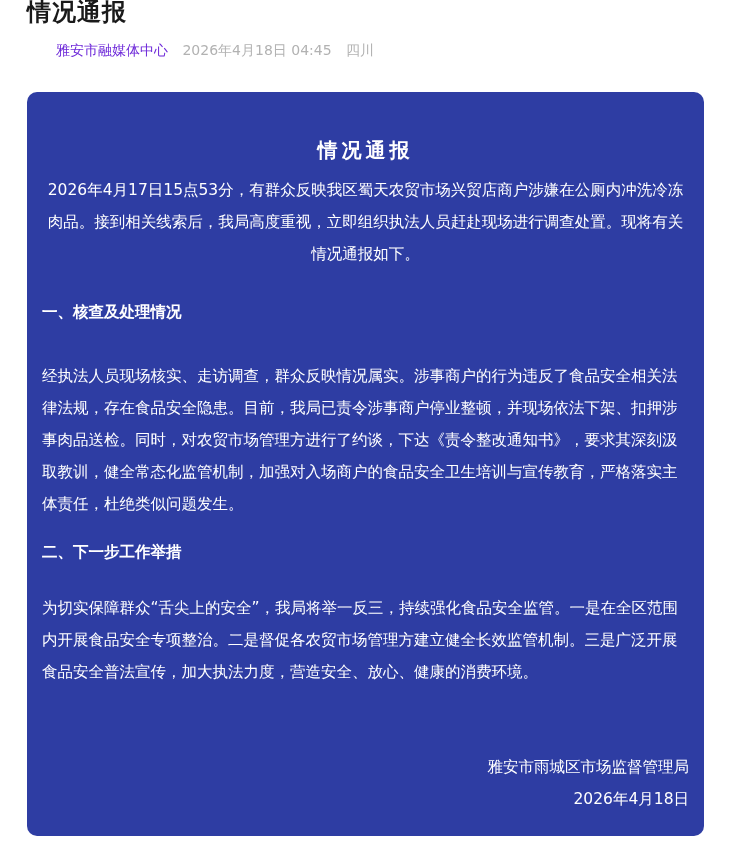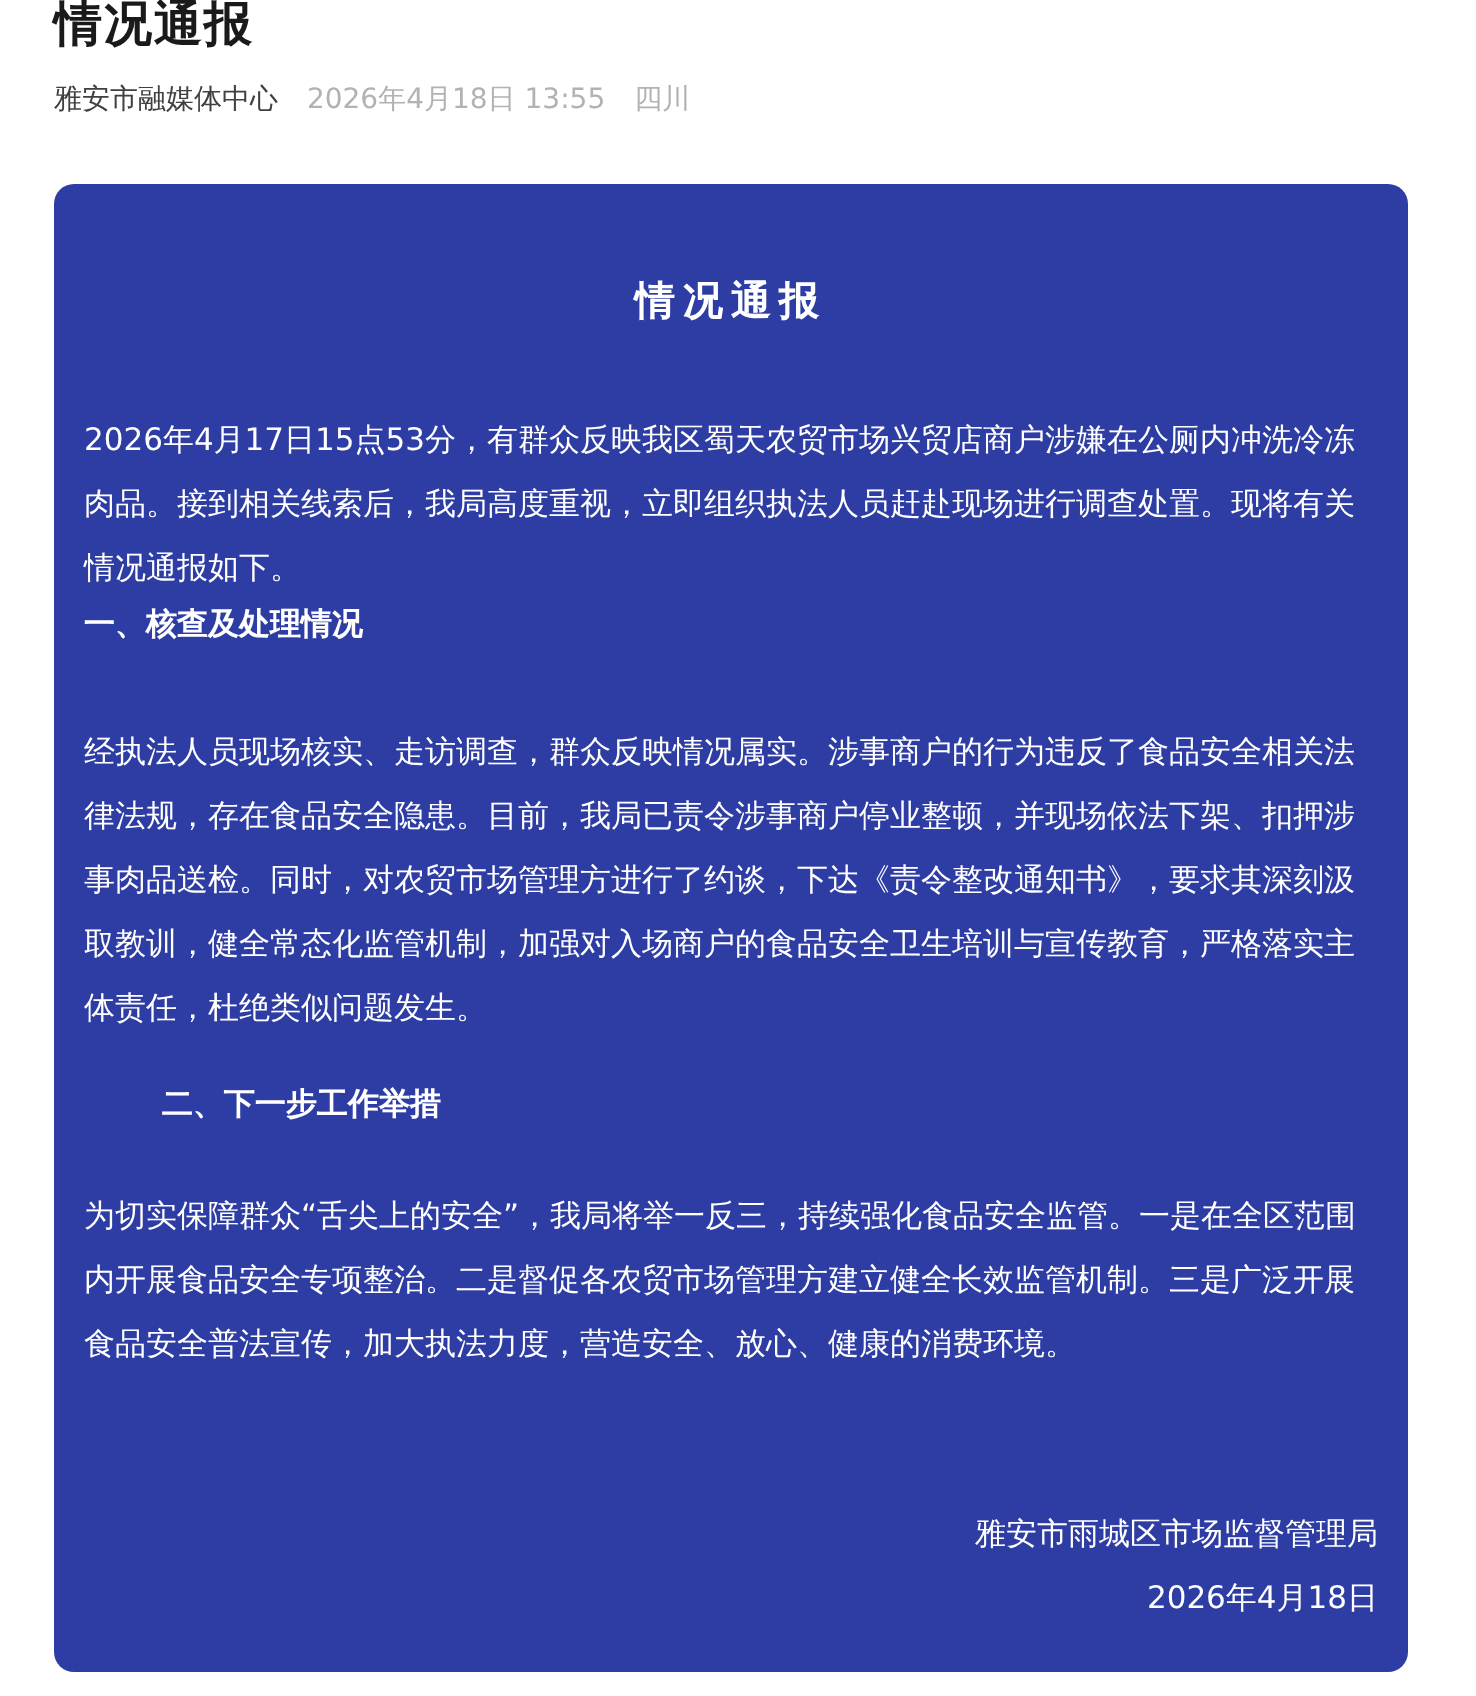--- a/index.html
+++ b/index.html
@@ -1,45 +1,45 @@
 <!DOCTYPE html>
 <html><head>
 <meta charset="utf-8">
 <style>
   html, body { margin: 0; padding: 0; background: #ffffff; }
   body { width: 738px; height: 848px; position: relative; overflow: hidden;
          font-family: "DejaVu Sans", "Liberation Sans", sans-serif; }
   .page-title { position: absolute; left: 27px; top: -6px; margin: 0;
                 font-size: 24px; font-weight: bold; color: #1a1a1a; line-height: 36px; letter-spacing: 1px; }
   .meta { position: absolute; left: 27px; top: 40px; font-size: 14px; line-height: 20px; white-space: nowrap; }
-  .meta .source { color: #404040; }
+  .meta .source { color: #6d28d9; margin-left: 29px; }
   .meta .time, .meta .region { color: #b2b2b2; margin-left: 10px; }
   .card { position: absolute; left: 27px; top: 92px; width: 677px; height: 744px;
           background: #2e3da3; border-radius: 10px; color: #ffffff; box-sizing: border-box;
           padding: 0 15px; }
   .card-title { text-align: center; font-size: 20px; font-weight: bold; letter-spacing: 4px;
                 margin: 0; position: absolute; left: 0; right: 0; top: 44px; line-height: 28px; }
   .block { position: absolute; left: 15px; right: 15px; font-size: 15.5px; line-height: 32px; }
-  .p1 { top: 112px; }
+  .p1 { top: 82px; text-align: center; }
   .h1 { top: 204px; font-weight: bold; }
   .p2 { top: 268px; }
-  .h2 { top: 444px; font-weight: bold; margin-left: 39px; }
+  .h2 { top: 444px; font-weight: bold; }
   .p3 { top: 500px; }
   .sign { position: absolute; right: 15px; font-size: 15.5px; line-height: 32px; }
   .sign-org { top: 659px; }
   .sign-date { top: 691px; }
 </style>
 </head>
 <body>
 
 <h1 class="page-title">情况通报</h1>
 
 <div class="meta">
   <span class="source">雅安市融媒体中心</span>
-  <span class="time">2026年4月18日 13:55</span>
+  <span class="time">2026年4月18日 04:45</span>
   <span class="region">四川</span>
 </div>
 
 <div class="card">
   <h2 class="card-title">情况通报</h2>
   <div class="block p1">2026年4月17日15点53分，有群众反映我区蜀天农贸市场兴贸店商户涉嫌在公厕内冲洗冷冻肉品。接到相关线索后，我局高度重视，立即组织执法人员赶赴现场进行调查处置。现将有关情况通报如下。</div>
   <div class="block h1">一、核查及处理情况</div>
   <div class="block p2">经执法人员现场核实、走访调查，群众反映情况属实。涉事商户的行为违反了食品安全相关法律法规，存在食品安全隐患。目前，我局已责令涉事商户停业整顿，并现场依法下架、扣押涉事肉品送检。同时，对农贸市场管理方进行了约谈，下达《责令整改通知书》，要求其深刻汲取教训，健全常态化监管机制，加强对入场商户的食品安全卫生培训与宣传教育，严格落实主体责任，杜绝类似问题发生。</div>
   <div class="block h2">二、下一步工作举措</div>
   <div class="block p3">为切实保障群众“舌尖上的安全”，我局将举一反三，持续强化食品安全监管。一是在全区范围内开展食品安全专项整治。二是督促各农贸市场管理方建立健全长效监管机制。三是广泛开展食品安全普法宣传，加大执法力度，营造安全、放心、健康的消费环境。</div>

